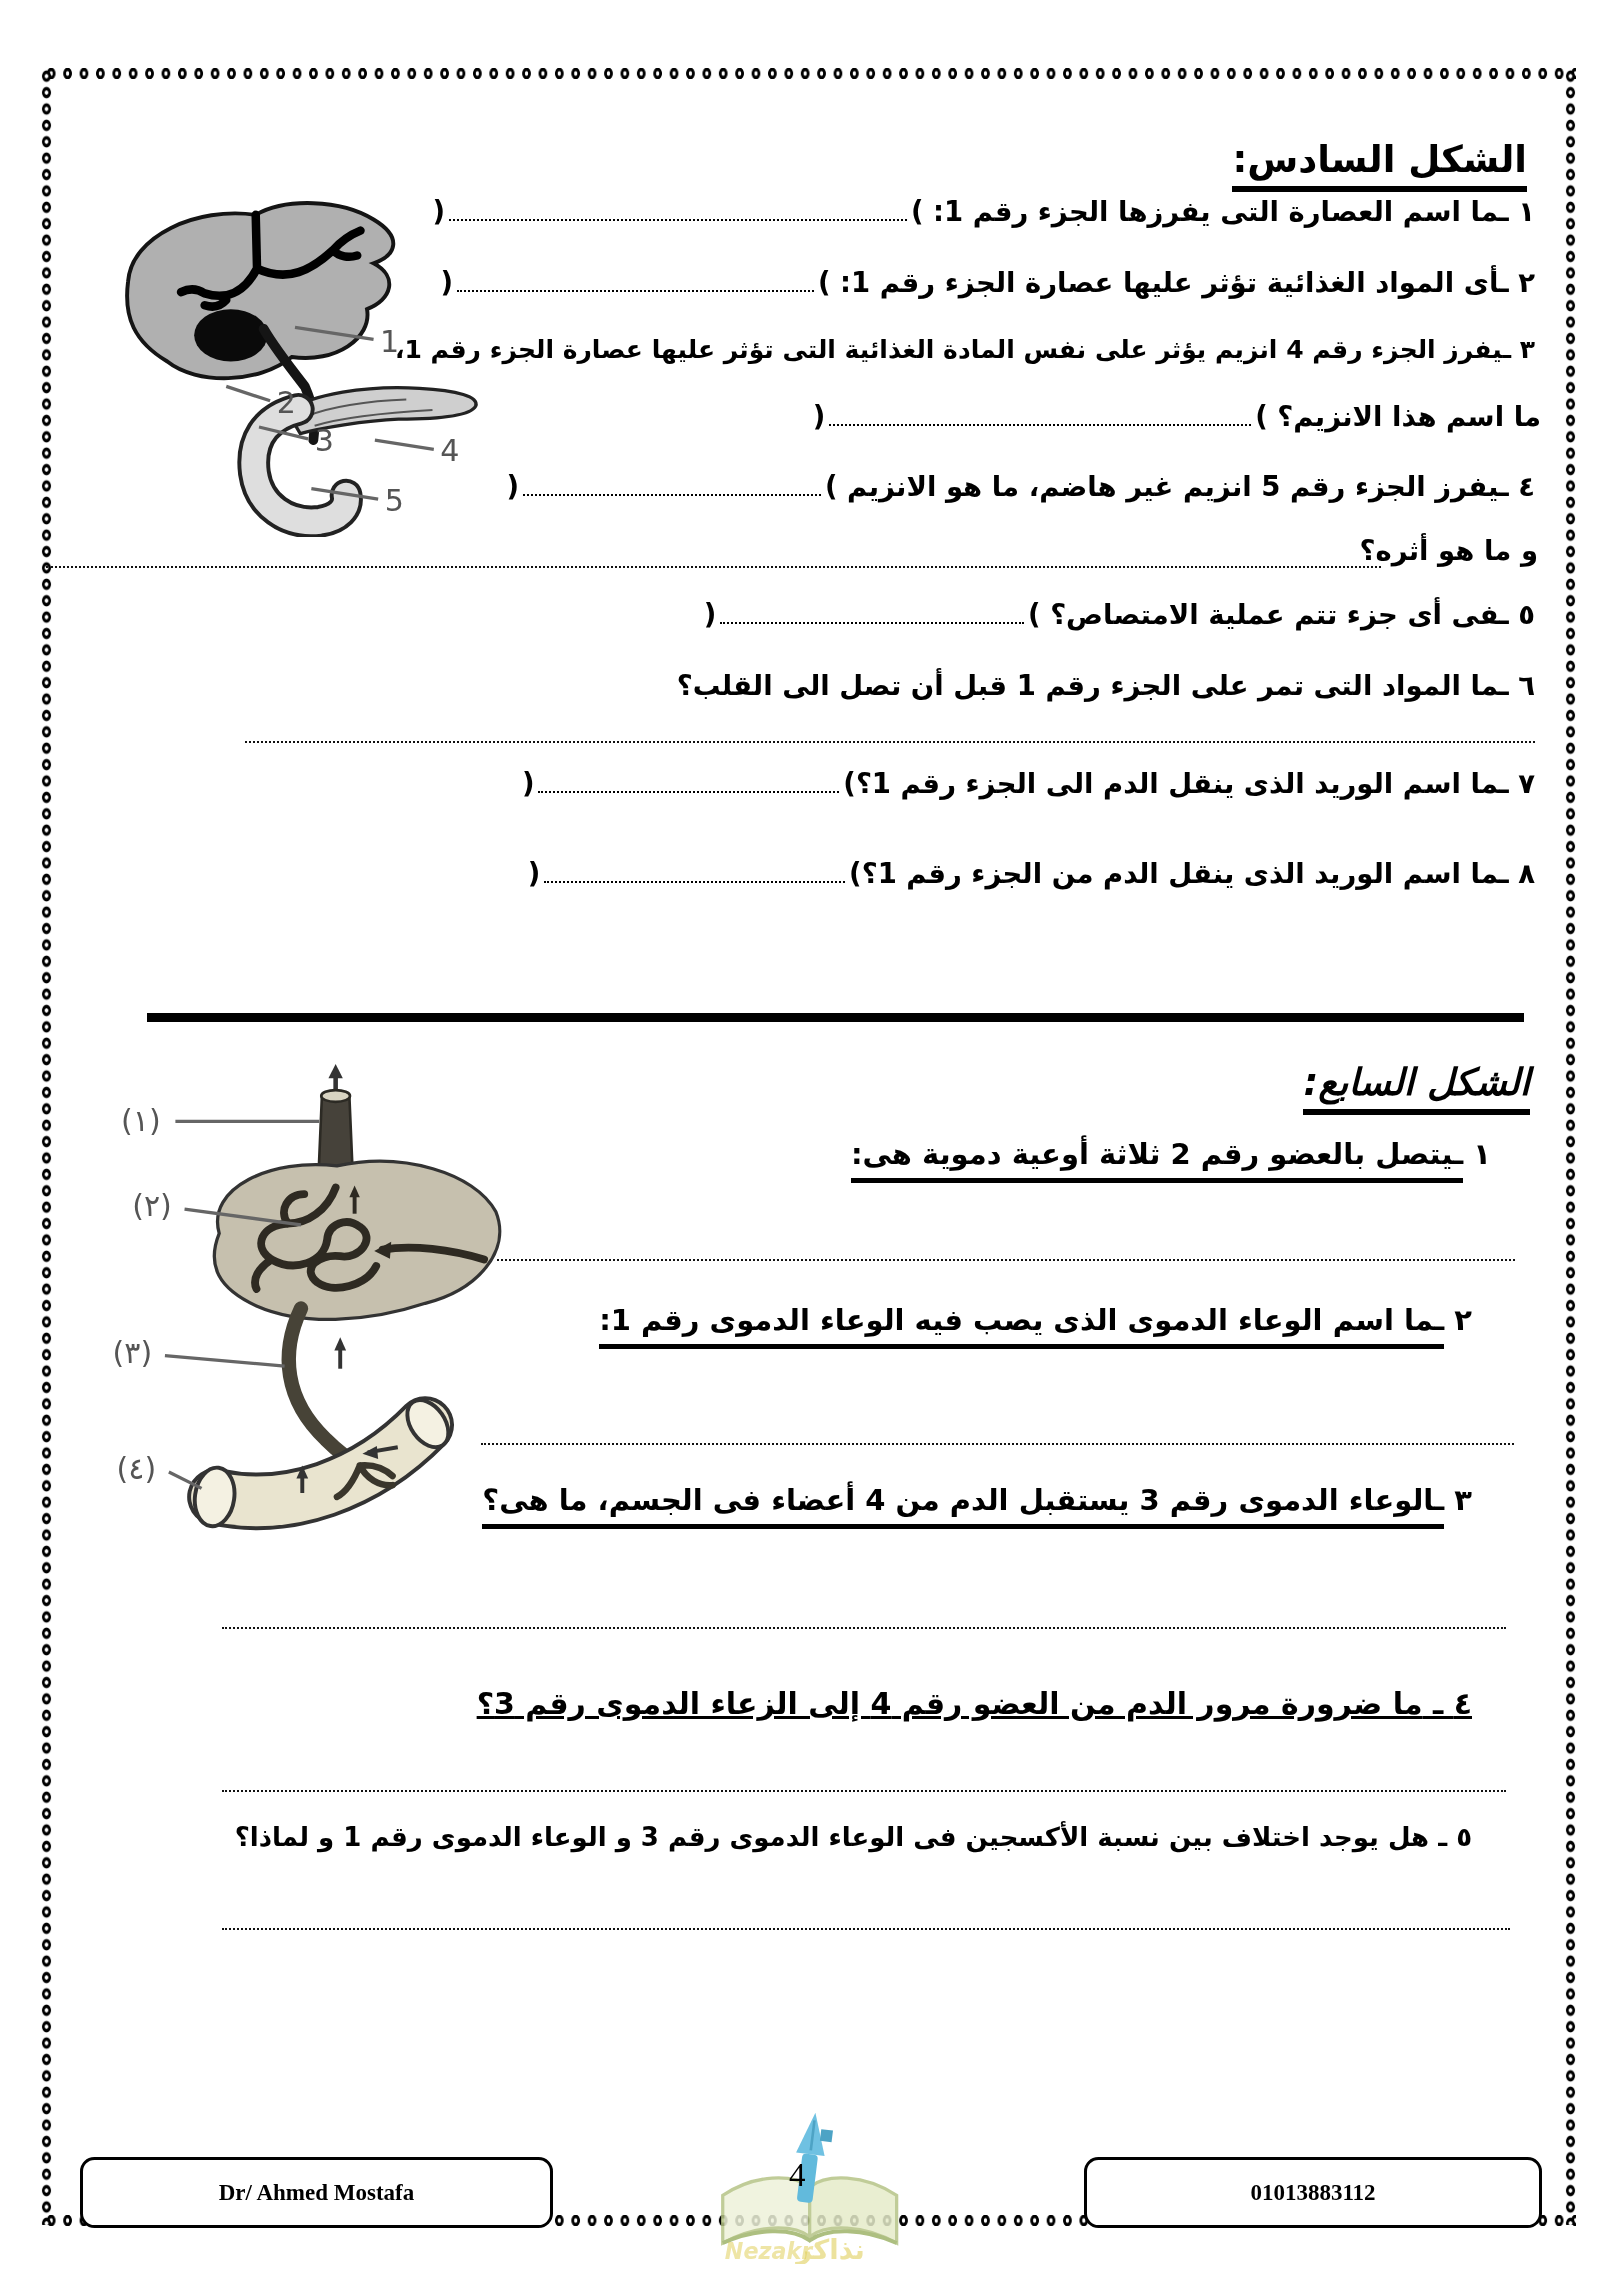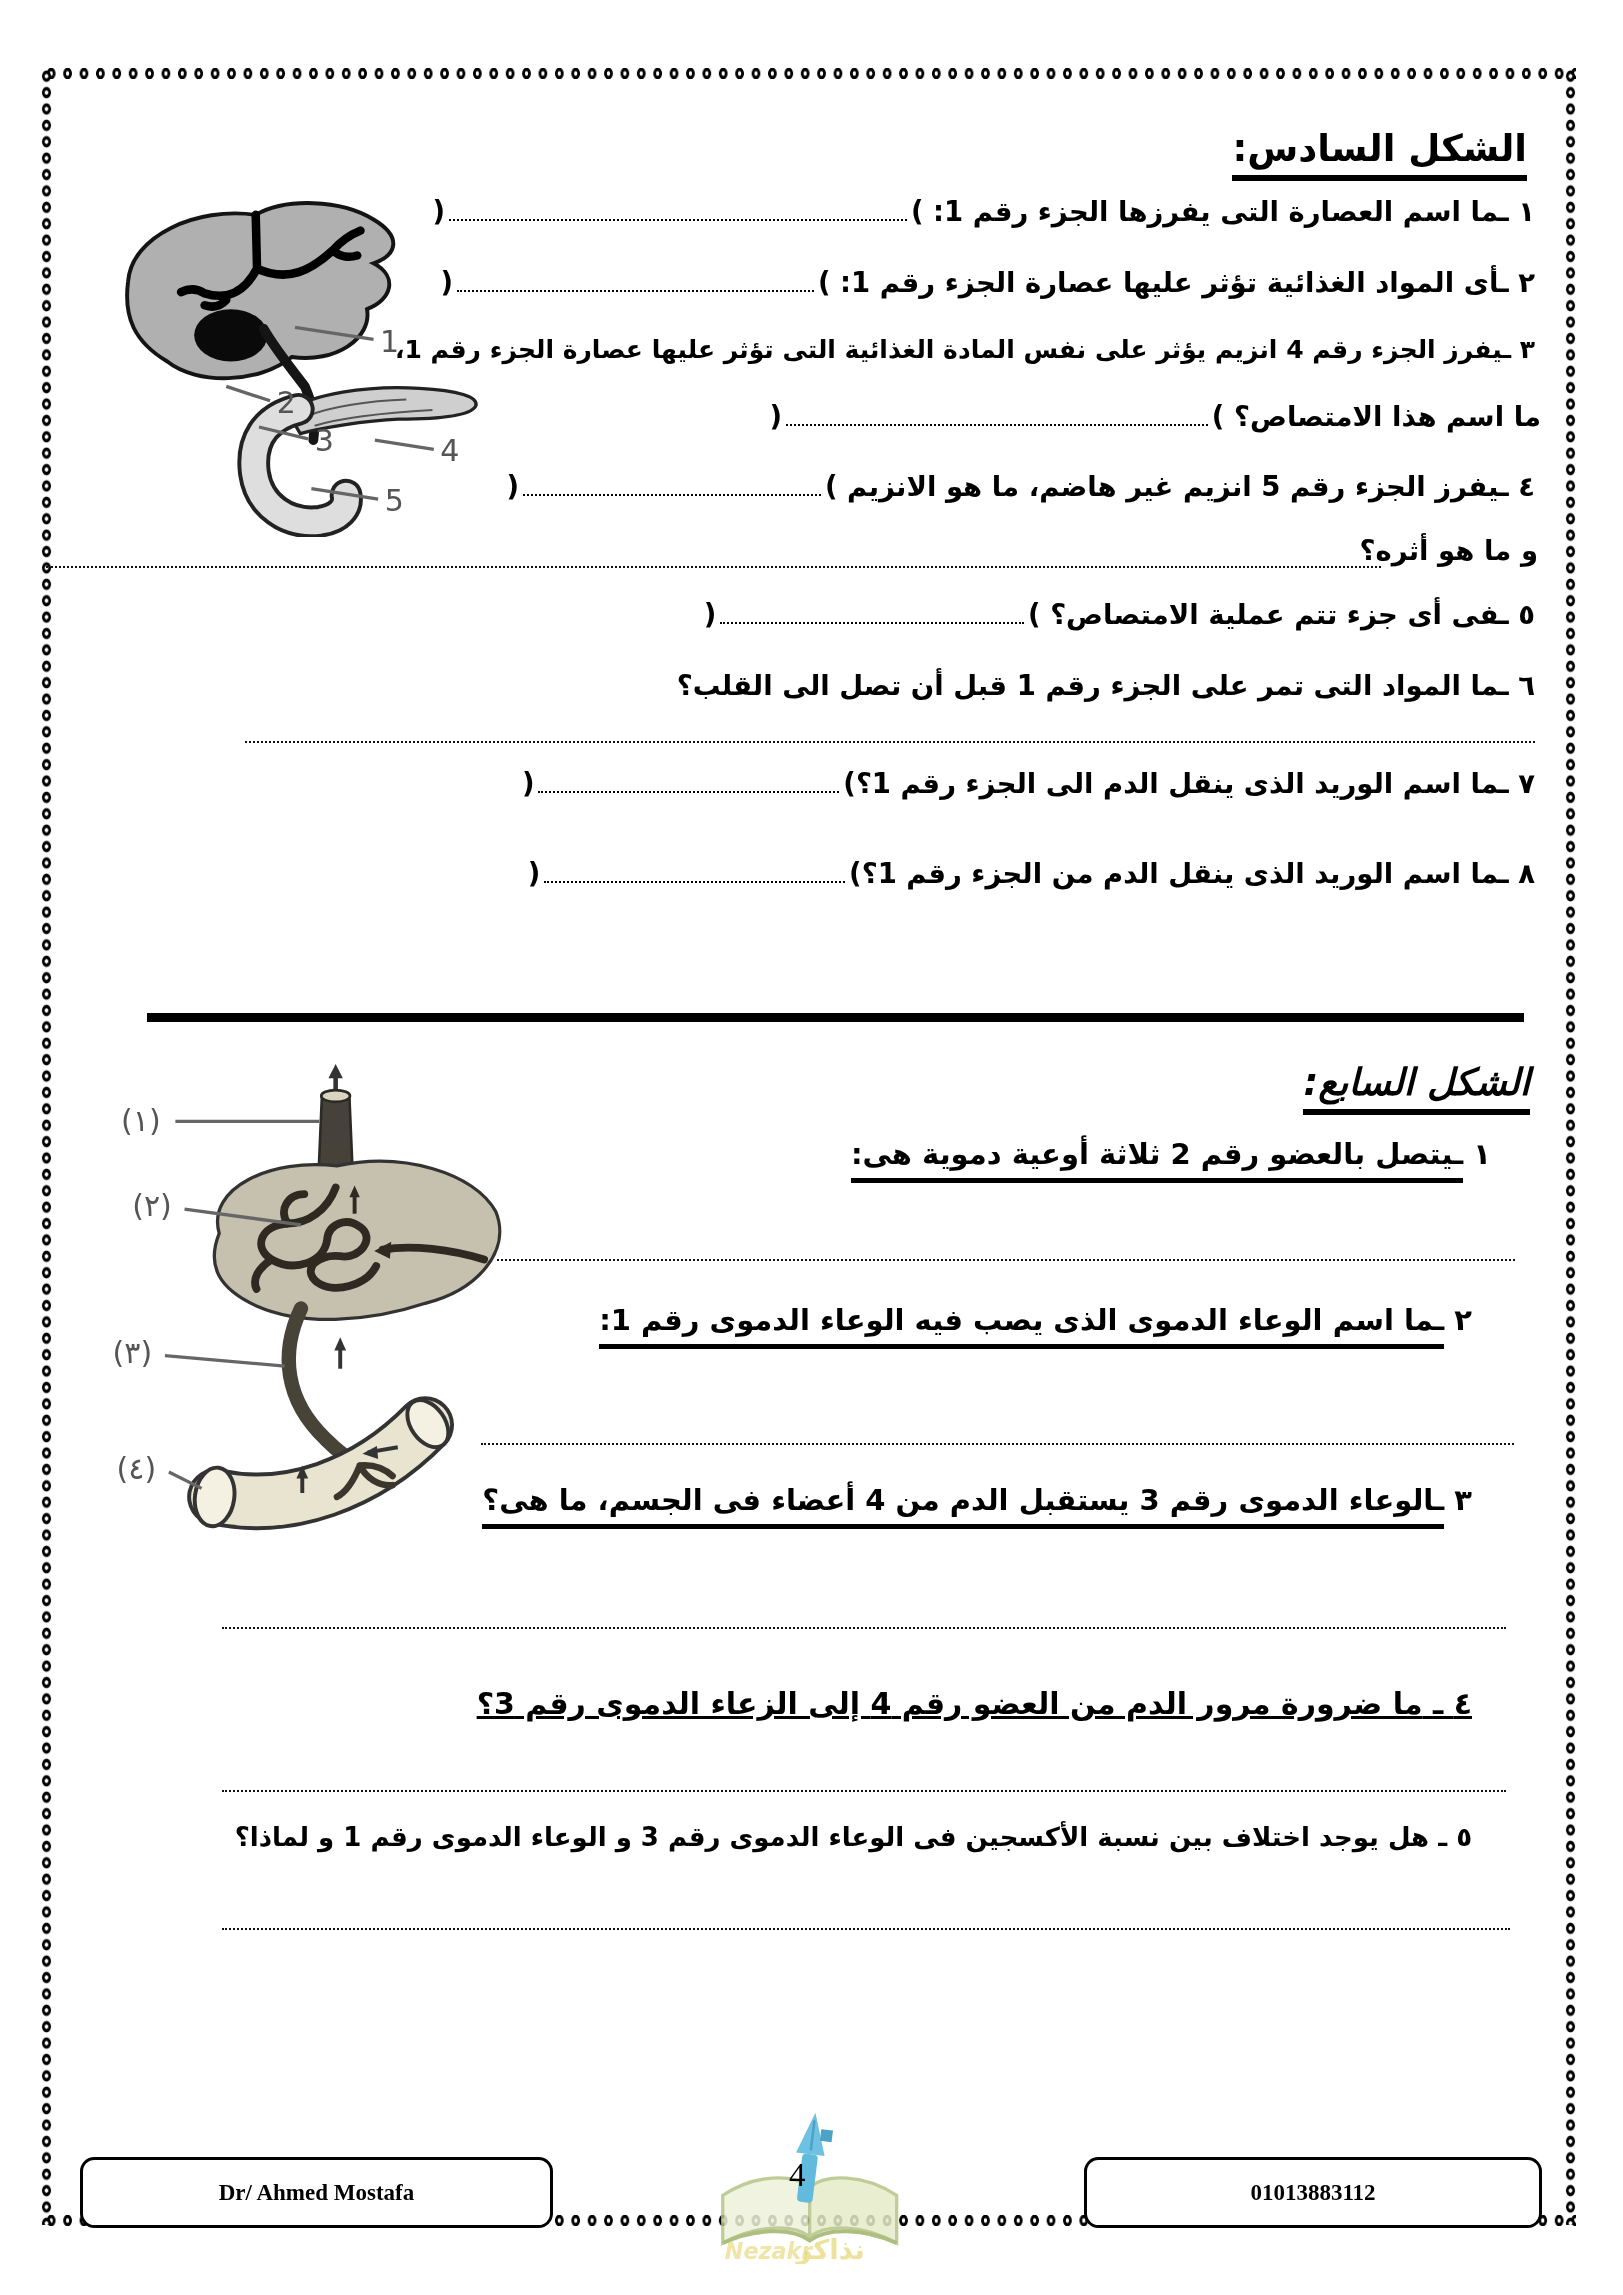--- a/index.html
+++ b/index.html
@@ -17,21 +17,21 @@
   .b-top{left:43px;right:47px;top:68px;}
   .b-bottom{left:43px;right:47px;top:2215px;}
   .b-left{left:41px;top:68px;height:2157px;}
   .b-right{left:1565px;top:68px;height:2157px;}
 
   
   .r{position:absolute;direction:rtl;white-space:nowrap;font-weight:bold;z-index:5;}
   .s6{font-size:27.5px;right:88px;}
   .s7{font-size:29px;right:151px;}
   .ttl{font-size:37px;border-bottom:6.5px solid #000;padding-bottom:5.2px;}
-  .t6{top:127px;right:96px;}
+  .t6{top:138px;right:96px;}
   .t7{top:1061px;right:93px;font-style:italic;}
   .q6-1{top:195px;}  .q6-2{top:266px;}
   .q6-3{top:335px;font-size:25px;}
   .q6-4{top:400px;right:82px;}
   .q6-5{top:470px;} .q6-6{top:534px;right:85px;}
   .q6-7{top:598px;} .q6-8{top:669px;}
   .q6-9{top:767px;} .q6-10{top:857px;}
   .q7-1{top:1137px;right:132px;}
   .q7-2{top:1303px;}
   .q7-3{top:1483px;}
@@ -101,21 +101,21 @@
         <span class="lead w2"></span>
         <span class="p">(</span>
       </span>
   </div>
 
   <div class="r s6 q6-3">
     <span>٣ ـيفرز الجزء رقم 4 انزيم يؤثر على نفس المادة الغذائية التى تؤثر عليها عصارة الجزء رقم 1،</span>
   </div>
 
   <div class="r s6 q6-4">
-    <span>ما اسم هذا الامتصاص؟ </span><span class="bk">
+    <span>ما اسم هذا الانزيم؟ </span><span class="bk">
         <span class="p">)</span>
         <span class="lead w4"></span>
         <span class="p">(</span>
       </span>
   </div>
 
   <div class="r s6 q6-5">
     <span>٤ ـيفرز الجزء رقم 5 انزيم غير هاضم، ما هو الانزيم </span><span class="bk">
         <span class="p">)</span>
         <span class="lead w5"></span>

